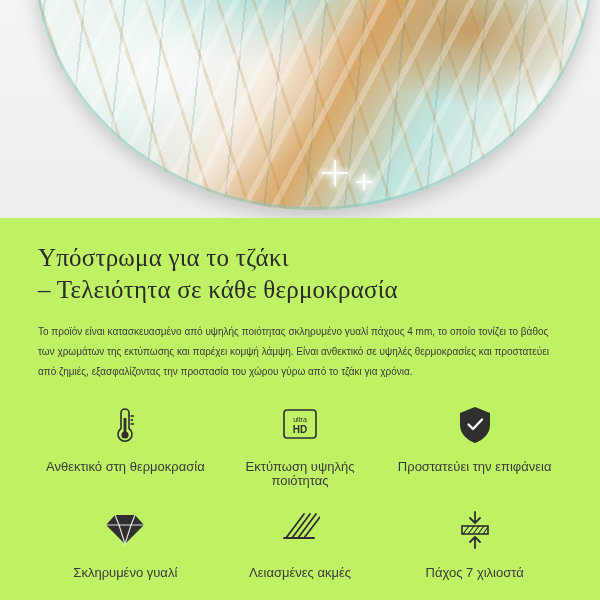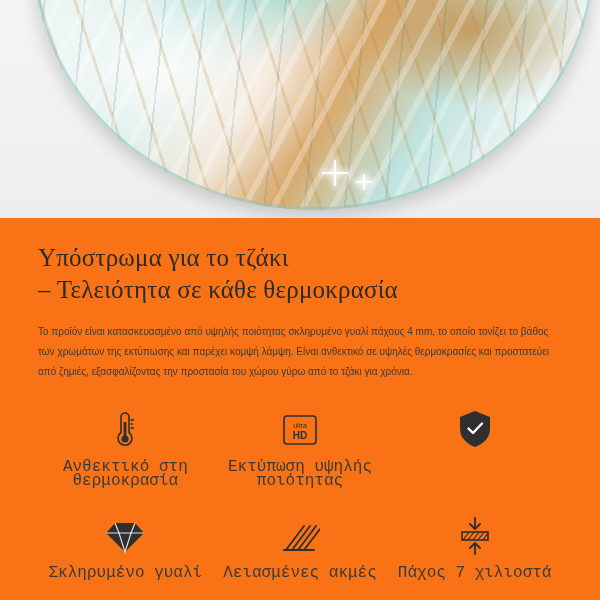--- a/index.html
+++ b/index.html
@@ -10,21 +10,21 @@
     width: 600px;
     height: 600px;
     background: #ffffff;
     font-family: "Liberation Sans", sans-serif;
     overflow: hidden;
   }
   .page {
     position: relative;
     width: 600px;
     height: 600px;
-    background: #f97316;
+    background: #bef264;
     overflow: hidden;
   }
 
   
   .hero {
     position: relative;
     width: 600px;
     height: 218px;
     background: #f2f2f2;
     overflow: hidden;
@@ -139,27 +139,27 @@
   .feature {
     display: flex;
     flex-direction: column;
     align-items: center;
     text-align: center;
     padding: 0 4px;
   }
   .feature-icon {
     height: 46px;
     display: flex;
-    align-items: flex-end;
+    align-items: flex-start;
     justify-content: center;
     margin-bottom: 10px;
   }
   .feature-label {
-    font-family: Liberation Mono, monospace;
-    font-size: 16px;
+    font-family: Liberation Sans, sans-serif;
+    font-size: 13px;
     color: #3a3a3a;
     line-height: 14px;
   }
   .row2 { margin-top: 22px; }
 
   svg { display: block; }
 </style>
 </head>
 <body>
 
@@ -209,20 +209,21 @@
         <div class="feature-label">Εκτύπωση υψηλής ποιότητας</div>
       </div>
 
       <div class="feature">
         <div class="feature-icon">
           <svg width="38" height="42" viewBox="0 0 38 42">
             <path d="M19 3 L34 9 V21 C34 30 27 36 19 39 C11 36 4 30 4 21 V9 Z" fill="#2f2f2f"></path>
             <path d="M12.5 20.5 L17 25 L26 15.5" fill="none" stroke="#ffffff" stroke-width="2.4" stroke-linecap="round" stroke-linejoin="round"></path>
           </svg>
         </div>
+        <div class="feature-label">Προστατεύει την επιφάνεια</div>
       </div>
 
     </div>
 
     <div class="features row2">
 
       <div class="feature">
         <div class="feature-icon">
           <svg width="42" height="38" viewBox="0 0 42 38">
             <path d="M11 5 H31 L40 15 L21 34 L2 15 Z" fill="#2f2f2f"></path>

